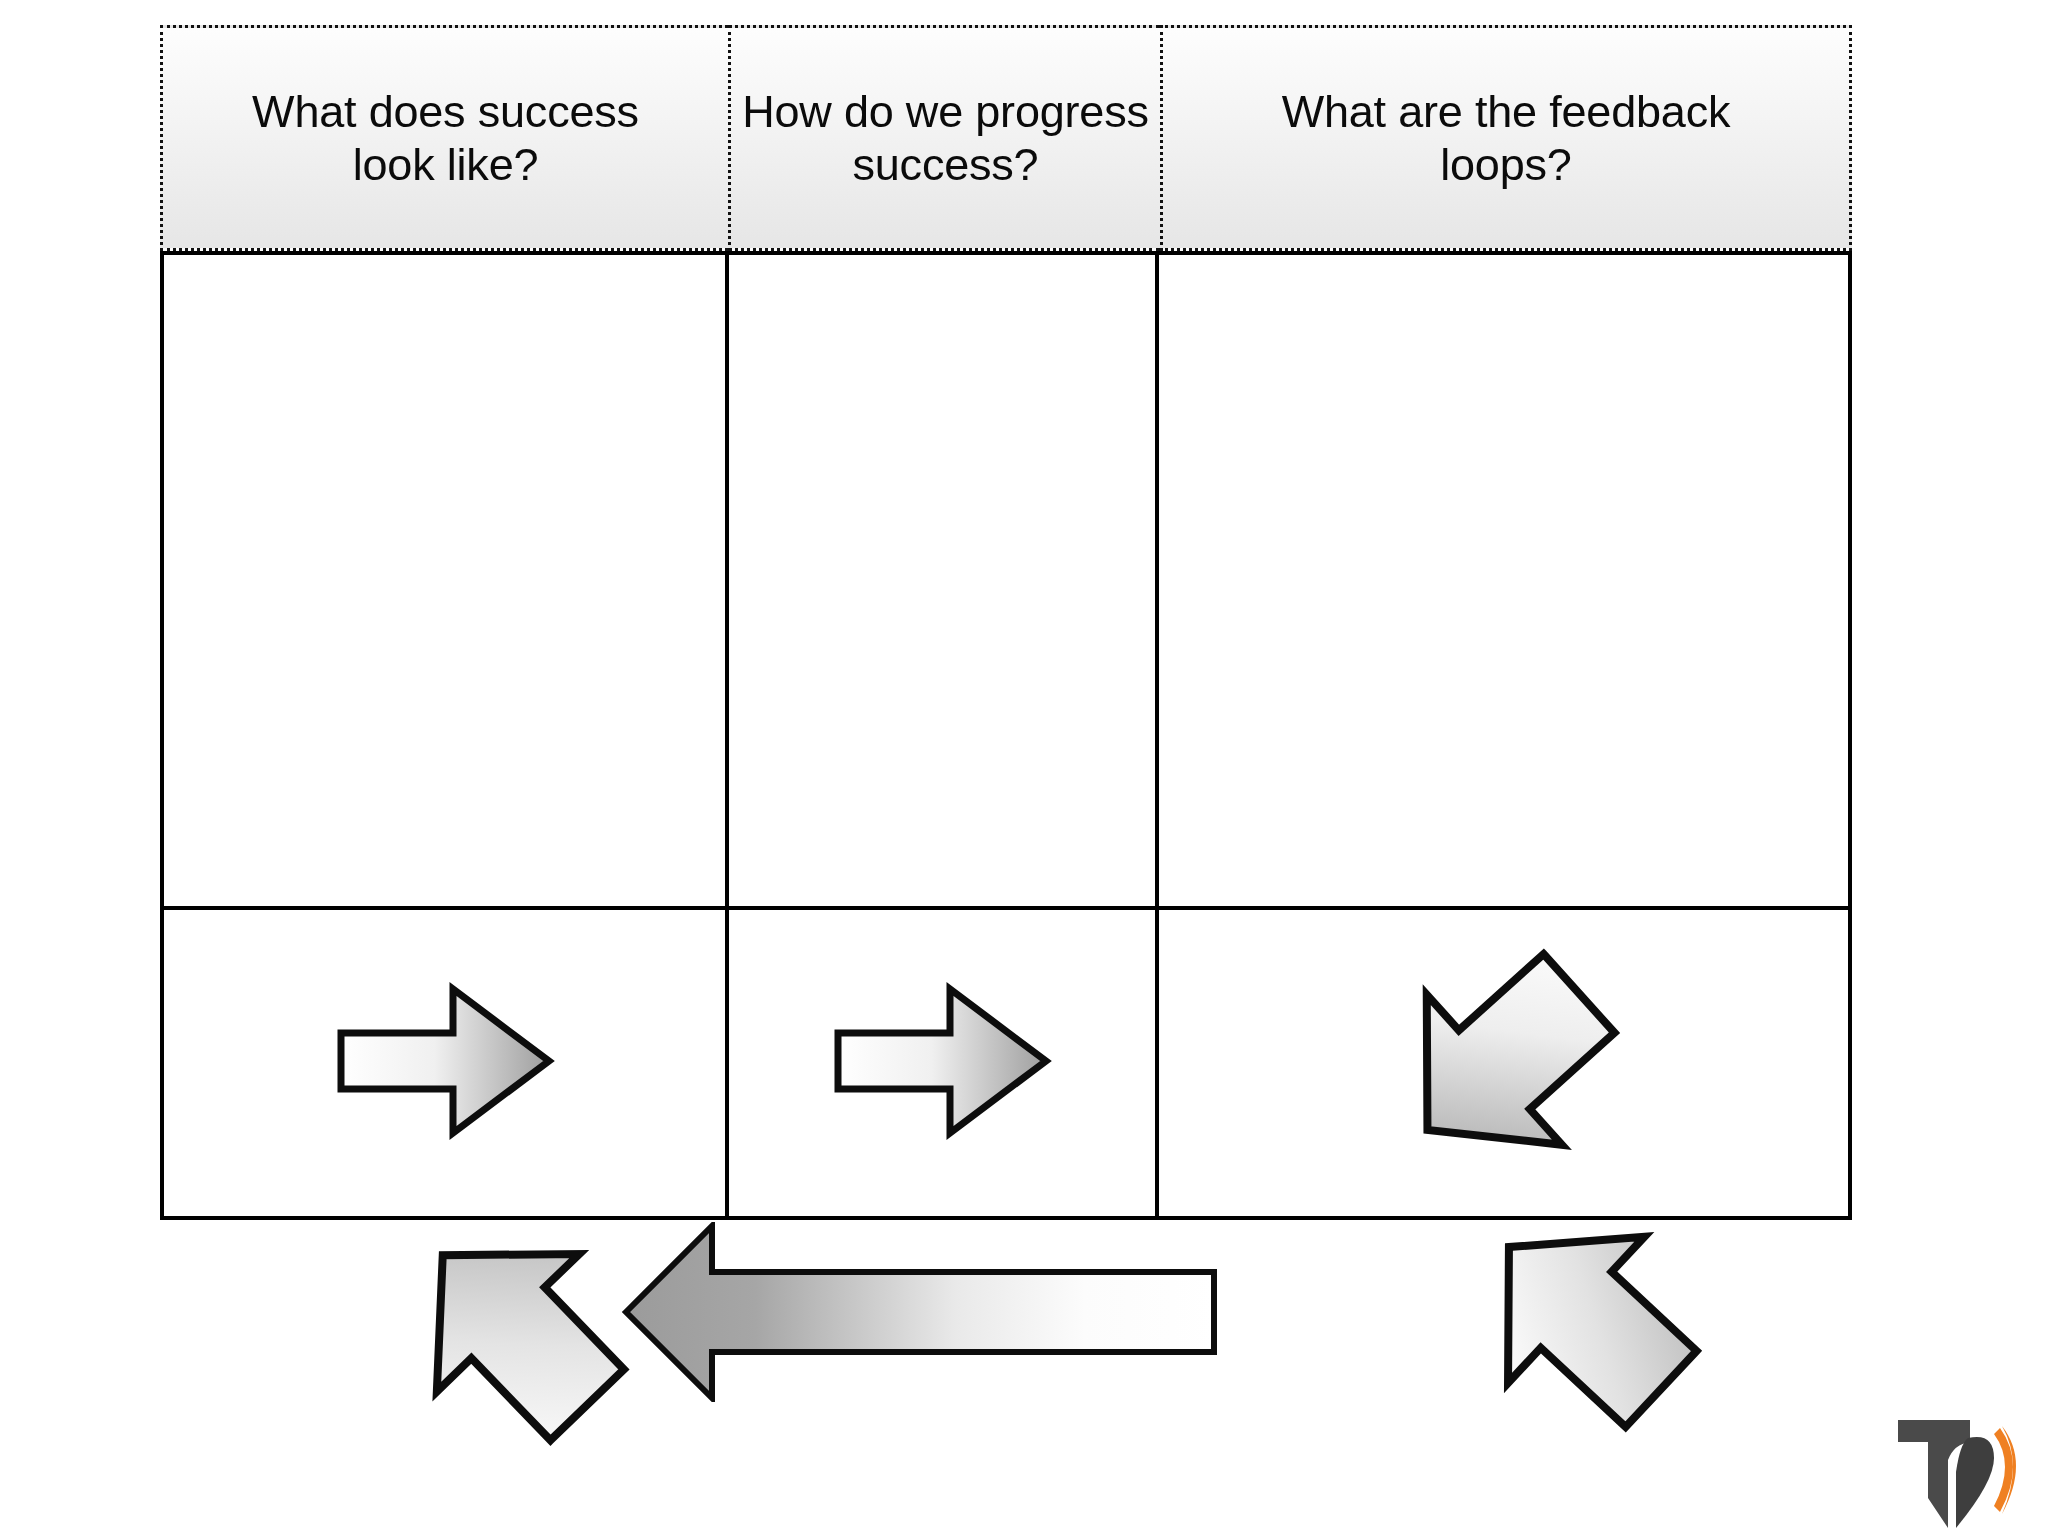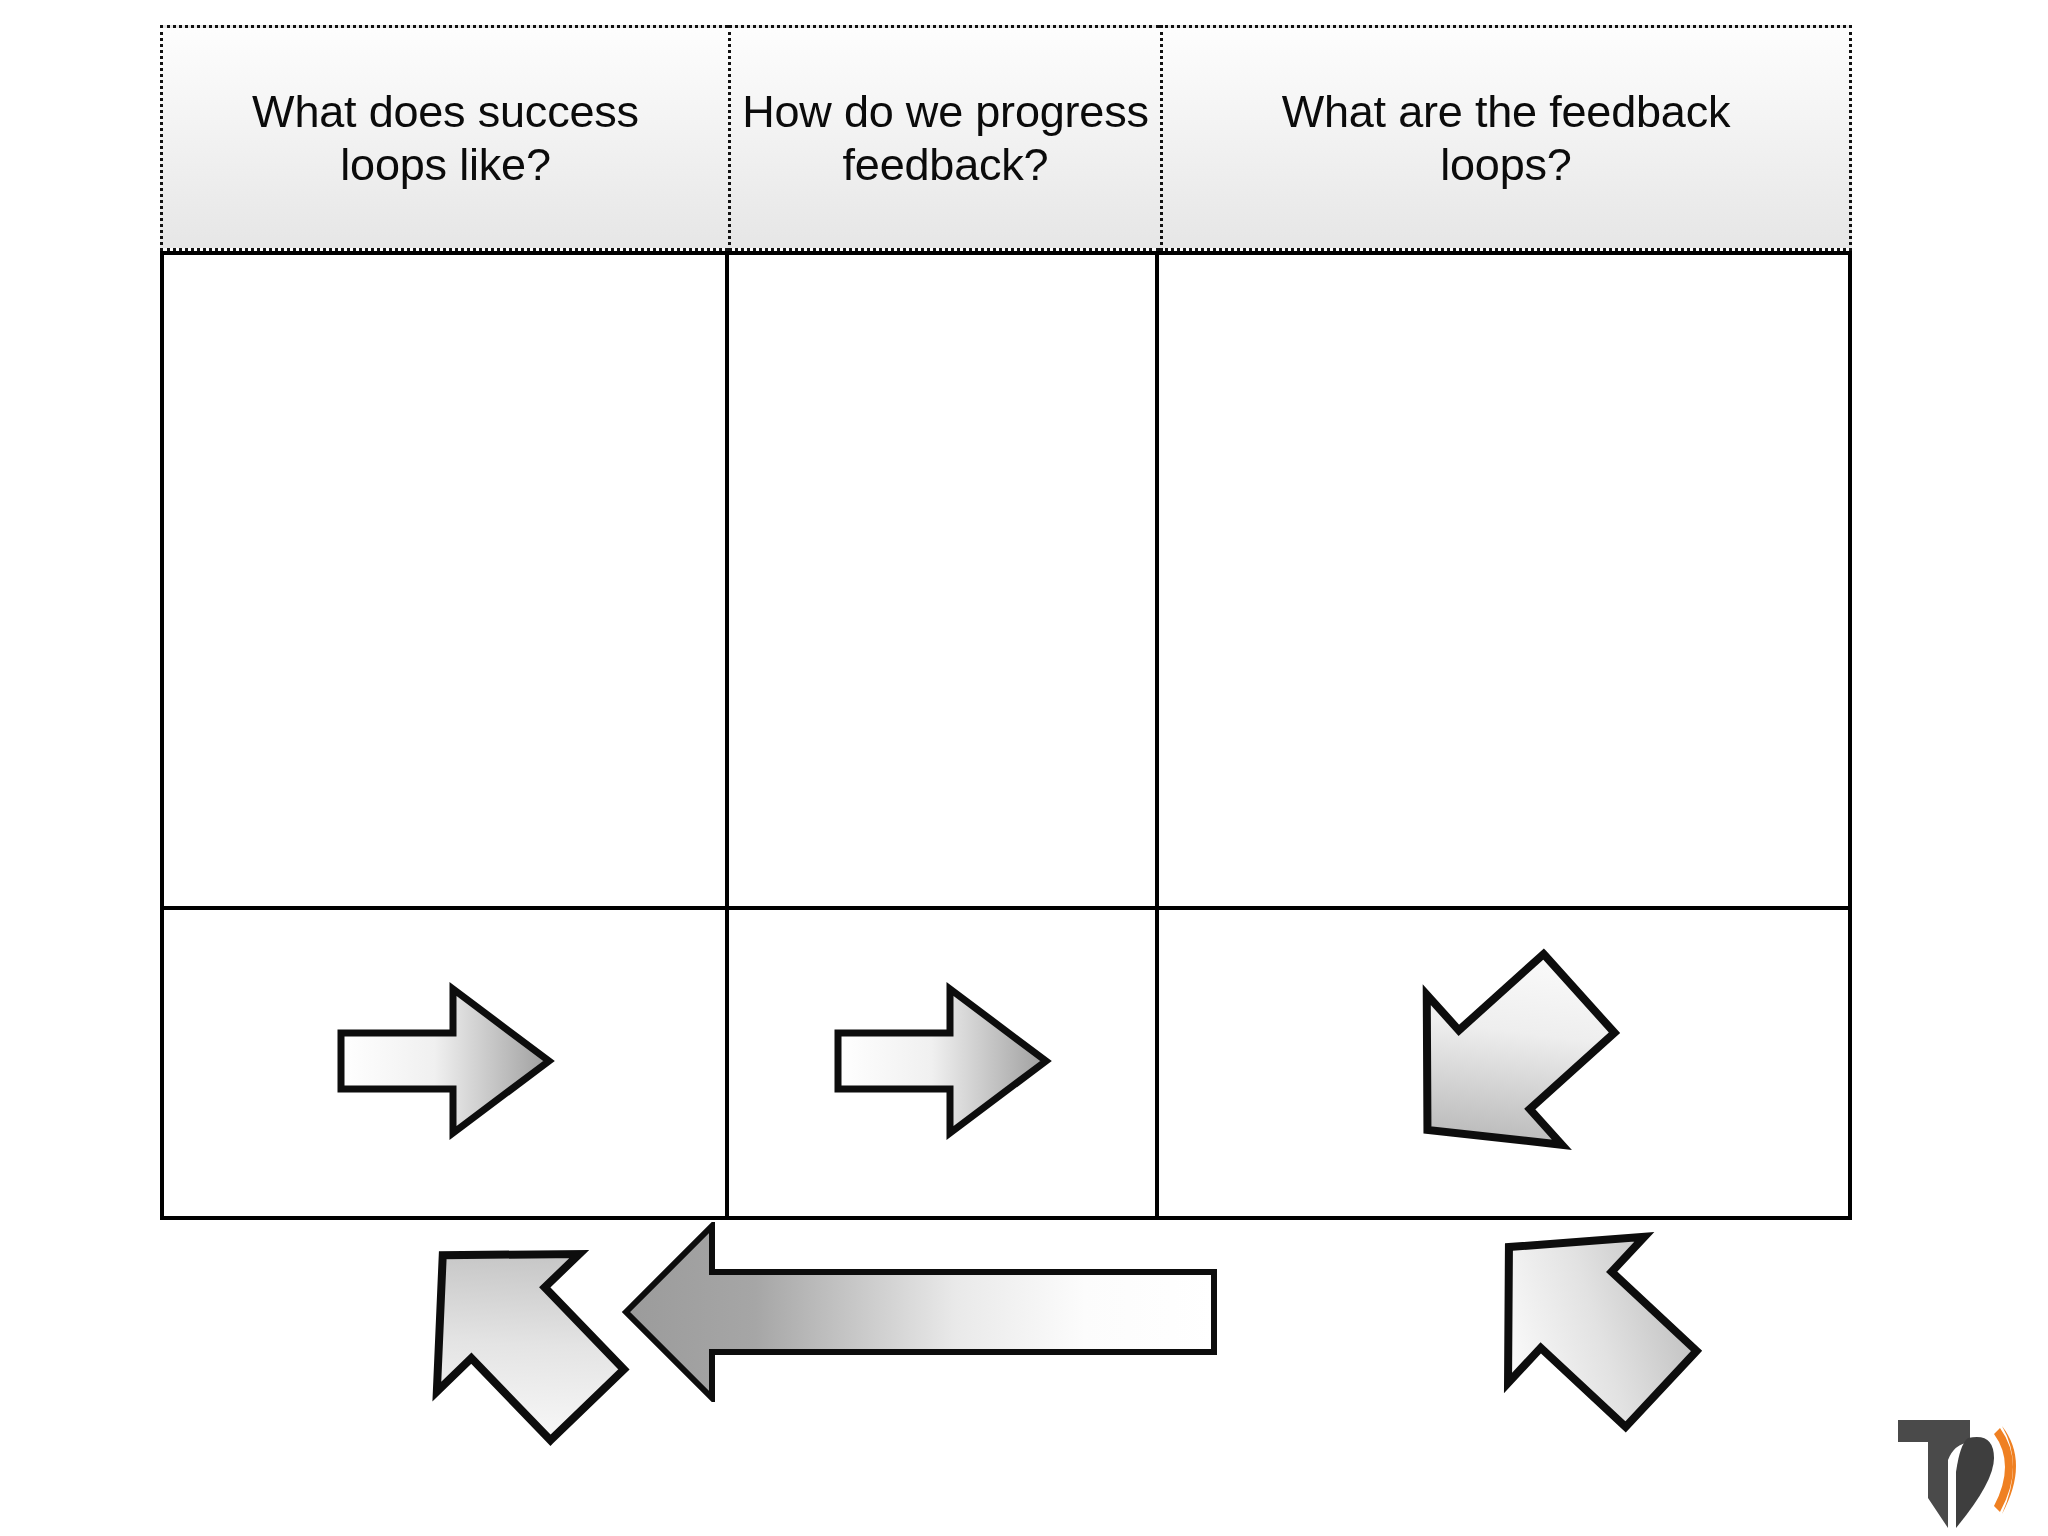--- a/index.html
+++ b/index.html
@@ -120,27 +120,27 @@
 <body>
 
 <div id="canvas">
 
   <div class="grid">
 
     <div class="header-row">
       <div class="header-cell hc1">
         <div class="htext">
           <span>What does success</span><br>
-          <span>loops like?</span>
+          <span>look like?</span>
         </div>
       </div>
       <div class="header-cell hc2">
         <div class="htext">
           <span>How do we progress</span><br>
-          <span>feedback?</span>
+          <span>success?</span>
         </div>
       </div>
       <div class="header-cell hc3">
         <div class="htext">
           <span>What are the feedback</span><br>
           <span>loops?</span>
         </div>
       </div>
     </div>
 

